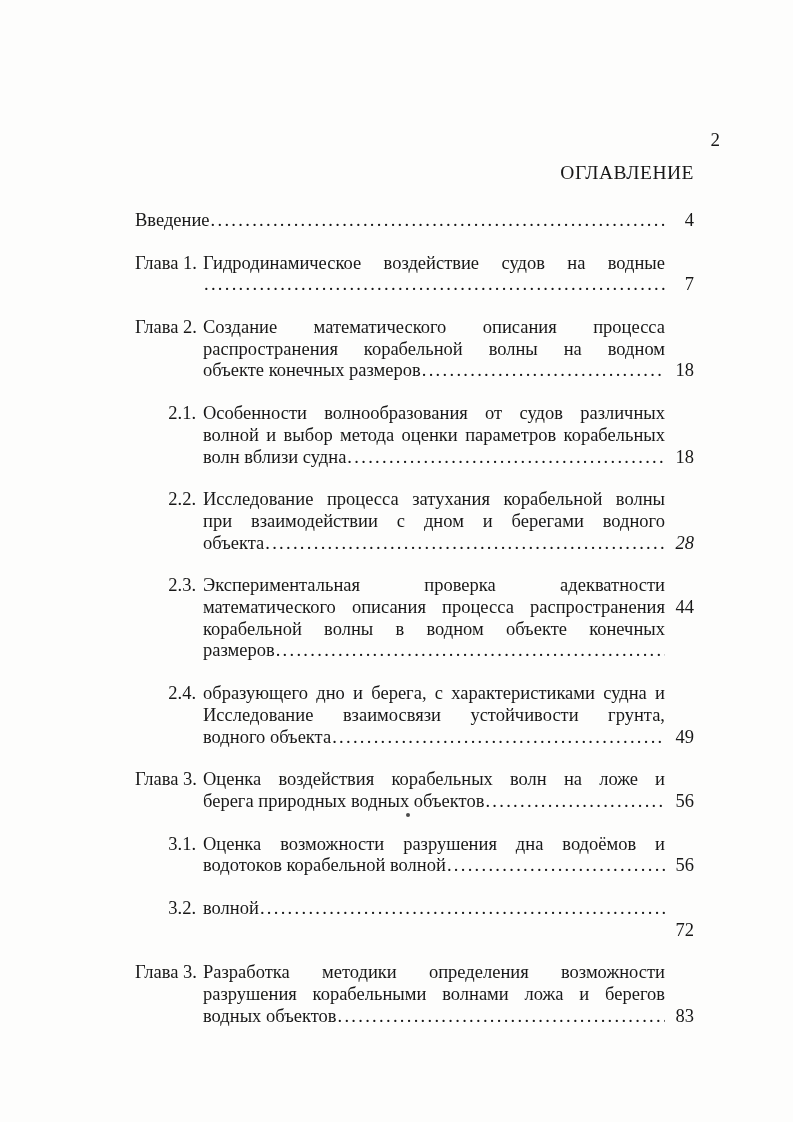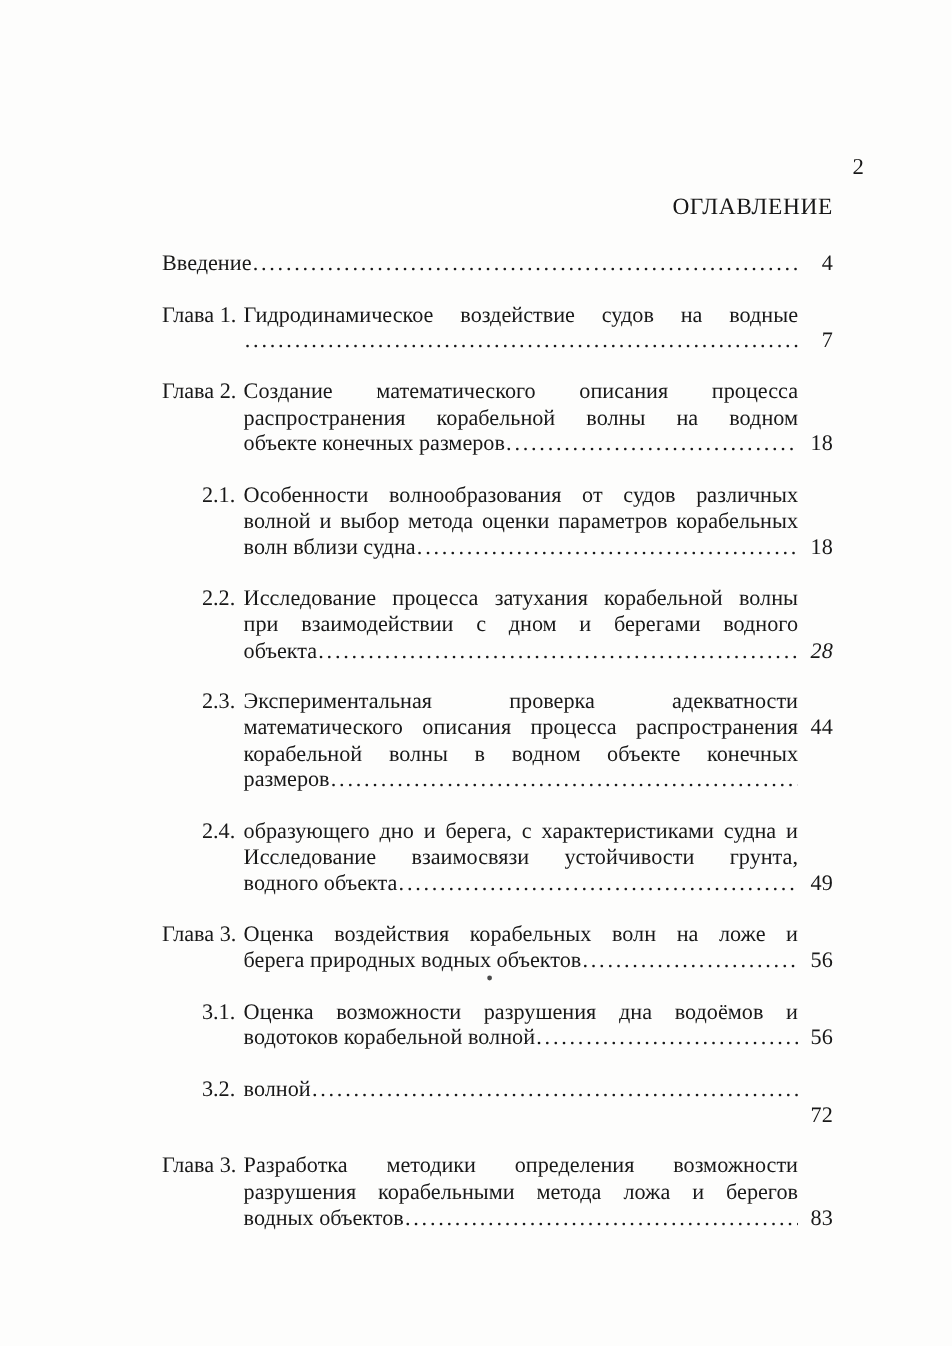--- a/index.html
+++ b/index.html
@@ -229,21 +229,21 @@
             </div>
           </div>
     <div class="pagecol">
       <span class="pageno" style="padding-top: 21.7px;">72</span>
     </div>
   </div>
         <div class="entry chapter">
     <div class="label">Глава 3.</div>
     <div class="body">
             <div class="line j">Разработка методики определения возможности</div>
-            <div class="line j">разрушения корабельными метода ложа и берегов</div>
+            <div class="line j">разрушения корабельными волнами ложа и берегов</div>
             <div class="line last">
               <span class="t">водных объектов</span>
               <span class="leader">..........................................................................................................................................................</span>
             </div>
           </div>
     <div class="pagecol">
       <span class="pageno" style="padding-top: 43.4px;">83</span>
     </div>
   </div>
       </div>

